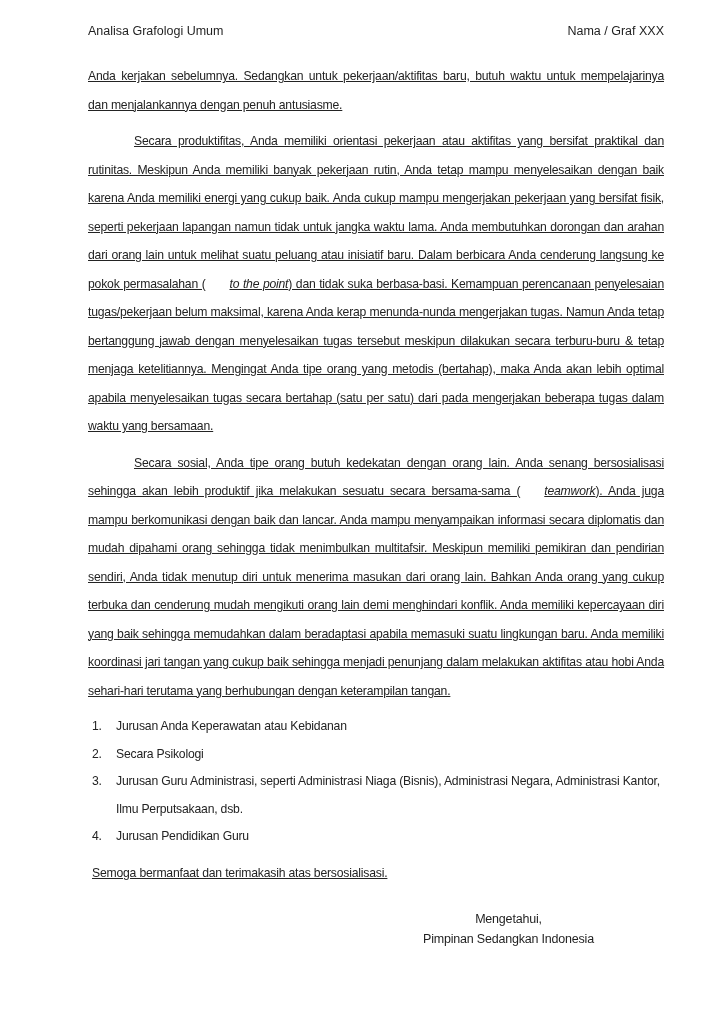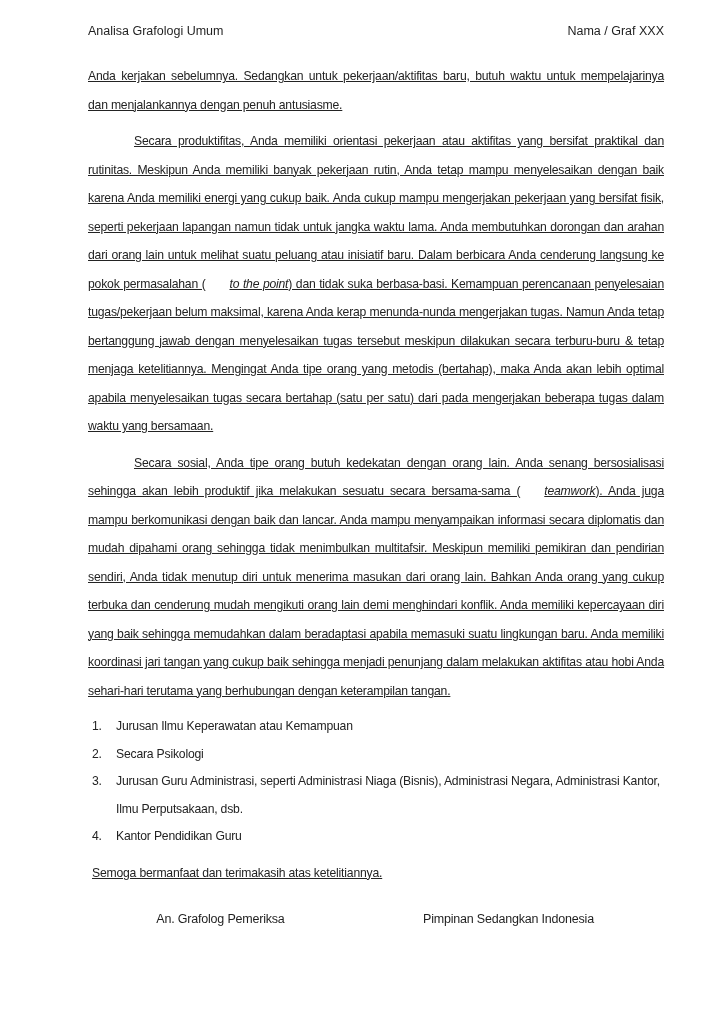--- a/index.html
+++ b/index.html
@@ -76,45 +76,45 @@
     <p>Anda kerjakan sebelumnya. Sedangkan untuk pekerjaan/aktifitas baru, butuh waktu untuk mempelajarinya dan menjalankannya dengan penuh antusiasme.</p>
 
     <p class="indent"><span>Secara produktifitas, Anda memiliki orientasi pekerjaan atau aktifitas yang bersifat praktikal dan rutinitas. Meskipun Anda memiliki banyak pekerjaan rutin, Anda tetap mampu menyelesaikan dengan baik karena Anda memiliki energi yang cukup baik. Anda cukup mampu mengerjakan pekerjaan yang bersifat fisik, seperti pekerjaan lapangan namun tidak untuk jangka waktu lama. Anda membutuhkan dorongan dan arahan dari orang lain untuk melihat suatu peluang atau inisiatif baru. Dalam berbicara Anda cenderung langsung ke pokok permasalahan (</span><em>to the point</em><span>) dan tidak suka berbasa-basi. Kemampuan perencanaan penyelesaian tugas/pekerjaan belum maksimal, karena Anda kerap menunda-nunda mengerjakan tugas. Namun Anda tetap bertanggung jawab dengan menyelesaikan tugas tersebut meskipun dilakukan secara terburu-buru &amp; tetap menjaga ketelitiannya. Mengingat Anda tipe orang yang metodis (bertahap), maka Anda akan lebih optimal apabila menyelesaikan tugas secara bertahap (satu per satu) dari pada mengerjakan beberapa tugas dalam waktu yang bersamaan.</span></p>
 
     <p class="indent"><span>Secara sosial, Anda tipe orang butuh kedekatan dengan orang lain. Anda senang bersosialisasi sehingga akan lebih produktif jika melakukan sesuatu secara bersama-sama (</span><em>teamwork</em><span>). Anda juga mampu berkomunikasi dengan baik dan lancar. Anda mampu menyampaikan informasi secara diplomatis dan mudah dipahami orang sehingga tidak menimbulkan multitafsir. Meskipun memiliki pemikiran dan pendirian sendiri, Anda tidak menutup diri untuk menerima masukan dari orang lain. Bahkan Anda orang yang cukup terbuka dan cenderung mudah mengikuti orang lain demi menghindari konflik. Anda memiliki kepercayaan diri yang baik sehingga memudahkan dalam beradaptasi apabila memasuki suatu lingkungan baru. Anda memiliki koordinasi jari tangan yang cukup baik sehingga menjadi penunjang dalam melakukan aktifitas atau hobi Anda sehari-hari terutama yang berhubungan dengan keterampilan tangan.</span></p>
 
 
     <ol class="rec-list">
       <li>
         <span>1.</span>
-        <span>Jurusan Ilmu Keperawatan atau Kemampuan</span>
+        <span>Jurusan Anda Keperawatan atau Kebidanan</span>
       </li>
       <li>
         <span>2.</span>
         <span>Secara Psikologi</span>
       </li>
       <li>
         <span>3.</span>
         <span>Jurusan Guru Administrasi, seperti Administrasi Niaga (Bisnis), Administrasi Negara, Administrasi Kantor, Ilmu Perputsakaan, dsb.</span>
       </li>
       <li>
         <span>4.</span>
-        <span>Kantor Pendidikan Guru</span>
+        <span>Jurusan Pendidikan Guru</span>
       </li>
     </ol>
 
-    <p class="closing">Semoga bermanfaat dan terimakasih atas ketelitiannya.</p>
+    <p class="closing">Semoga bermanfaat dan terimakasih atas bersosialisasi.</p>
 
     <div class="sig-block">
       <div class="sig-col-left">
-        <div>An. Grafolog Pemeriksa</div>
         <div class="sig-spacer-left"></div>
 
       </div>
       <div class="sig-col-right">
+        <div>Mengetahui,</div>
         <div>Pimpinan Sedangkan Indonesia</div>
         <div class="sig-spacer-right"></div>
 
       </div>
     </div>
 
   </main>
 
 </div>
 

